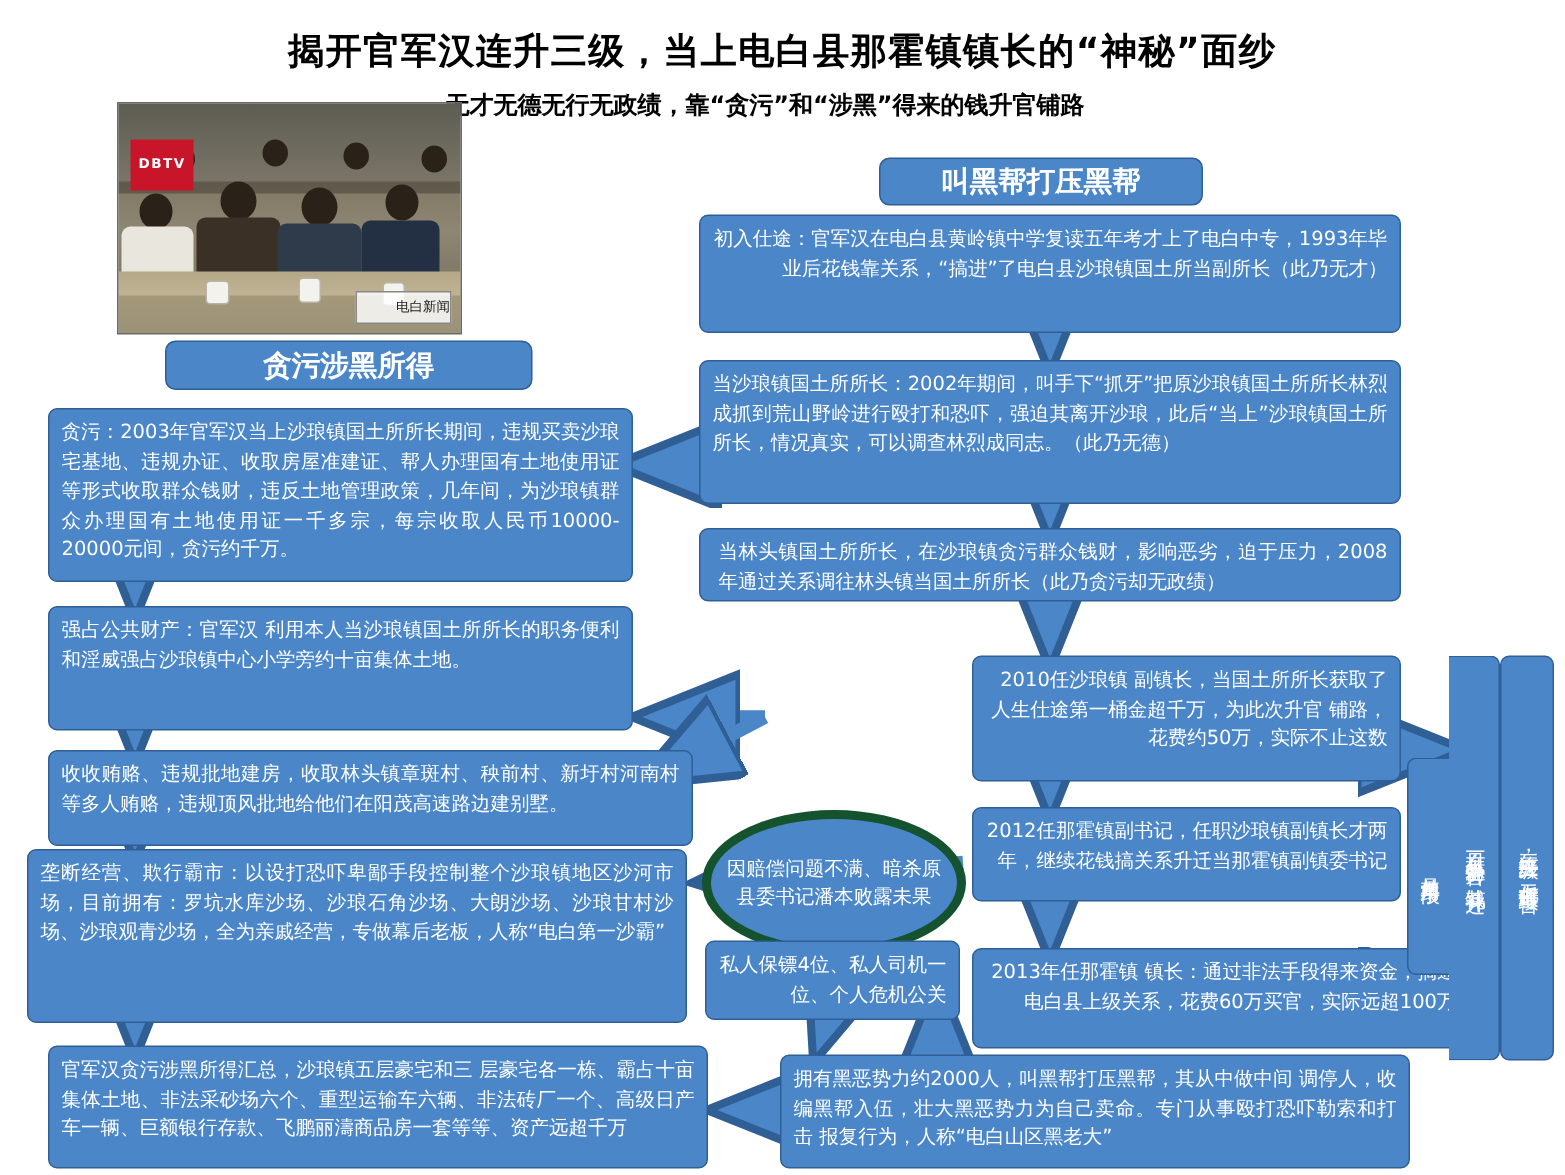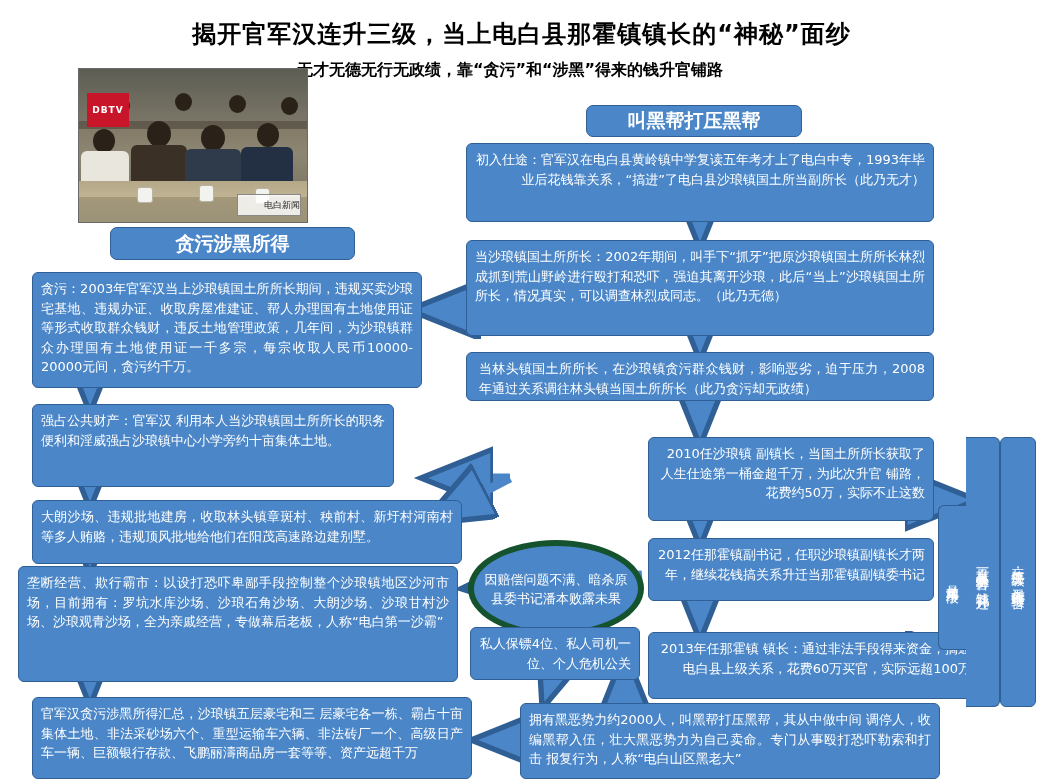--- a/index.html
+++ b/index.html
@@ -156,22 +156,22 @@
 <div class="hdr" style="left:110px;top:227px;width:245px;height:33px;">贪污涉黑所得</div>
 
 <div class="box center" style="left:466px;top:143px;width:468px;height:79px;">初入仕途：官军汉在电白县黄岭镇中学复读五年考才上了电白中专，1993年毕业后花钱靠关系，“搞进”了电白县沙琅镇国土所当副所长（此乃无才）</div>
 <div class="box" style="left:466px;top:240px;width:468px;height:96px;">当沙琅镇国土所所长：2002年期间，叫手下“抓牙”把原沙琅镇国土所所长林烈成抓到荒山野岭进行殴打和恐吓，强迫其离开沙琅，此后“当上”沙琅镇国土所所长，情况真实，可以调查林烈成同志。（此乃无德）</div>
 <div class="box" style="left:466px;top:352px;width:468px;height:49px;padding-left:12px;">当林头镇国土所所长，在沙琅镇贪污群众钱财，影响恶劣，迫于压力，2008年通过关系调往林头镇当国土所所长（此乃贪污却无政绩）</div>
 <div class="box center" style="left:648px;top:437px;width:286px;height:84px;">2010任沙琅镇 副镇长，当国土所所长获取了人生仕途第一桶金超千万，为此次升官 铺路，花费约50万，实际不止这数</div>
 <div class="box center" style="left:648px;top:538px;width:286px;height:63px;">2012任那霍镇副书记，任职沙琅镇副镇长才两年，继续花钱搞关系升迁当那霍镇副镇委书记</div>
 <div class="box center" style="left:648px;top:632px;width:332px;height:67px;">2013年任那霍镇 镇长：通过非法手段得来资金，搞通电白县上级关系，花费60万买官，实际远超100万</div>
 
 <div class="box" style="left:32px;top:272px;width:390px;height:116px;">贪污：2003年官军汉当上沙琅镇国土所所长期间，违规买卖沙琅宅基地、违规办证、收取房屋准建证、帮人办理国有土地使用证等形式收取群众钱财，违反土地管理政策，几年间，为沙琅镇群众办理国有土地使用证一千多宗，每宗收取人民币10000-20000元间，贪污约千万。</div>
-<div class="box" style="left:32px;top:404px;width:362px;height:83px;">强占公共财产：官军汉 利用本人当沙琅镇国土所所长的职务便利和淫威强占沙琅镇中心小学旁约十亩集体土地。</div>
-<div class="box" style="left:32px;top:500px;width:430px;height:64px;">大朗沙场、违规批地建房，收取林头镇章斑村、秧前村、新圩村河南村等多人贿赂，违规顶风批地给他们在阳茂高速路边建别墅。</div>
+<div class="box" style="left:32px;top:404px;width:390px;height:83px;">强占公共财产：官军汉 利用本人当沙琅镇国土所所长的职务便利和淫威强占沙琅镇中心小学旁约十亩集体土地。</div>
+<div class="box" style="left:32px;top:500px;width:430px;height:64px;">收收贿赂、违规批地建房，收取林头镇章斑村、秧前村、新圩村河南村等多人贿赂，违规顶风批地给他们在阳茂高速路边建别墅。</div>
 <div class="box" style="left:18px;top:566px;width:440px;height:116px;">垄断经营、欺行霸市：以设打恐吓卑鄙手段控制整个沙琅镇地区沙河市场，目前拥有：罗坑水库沙场、沙琅石角沙场、大朗沙场、沙琅甘村沙场、沙琅观青沙场，全为亲戚经营，专做幕后老板，人称“电白第一沙霸”</div>
 <div class="box" style="left:32px;top:697px;width:440px;height:82px;">官军汉贪污涉黑所得汇总，沙琅镇五层豪宅和三 层豪宅各一栋、霸占十亩集体土地、非法采砂场六个、重型运输车六辆、非法砖厂一个、高级日产车一辆、巨额银行存款、飞鹏丽濤商品房一套等等、资产远超千万</div>
 
 <div class="ellipse" style="left:468px;top:540px;width:176px;height:97px;">因赔偿问题不满、暗杀原县委书记潘本败露未果</div>
 <div class="box center" style="left:470px;top:627px;width:170px;height:53px;">私人保镖4位、私人司机一位、个人危机公关</div>
 <div class="box" style="left:520px;top:703px;width:420px;height:76px;">拥有黑恶势力约2000人，叫黑帮打压黑帮，其从中做中间 调停人，收编黑帮入伍，壮大黑恶势力为自己卖命。专门从事殴打恐吓勒索和打击 报复行为，人称“电白山区黑老大”</div>
 
 <div class="vbox" style="left:1000px;top:437px;width:36px;height:270px;">三年连升三级，无任何政绩可言</div>
 <div class="vbox" style="left:966px;top:437px;width:34px;height:270px;border-left:none;border-radius:0 6px 6px 0;">只有其一人坐箭升官，花钱升迁</div>
 <div class="vbox" style="left:938px;top:505px;width:28px;height:145px;border-right:none;border-radius:6px 0 0 6px;font-size:13px;">是其常用手段</div>

